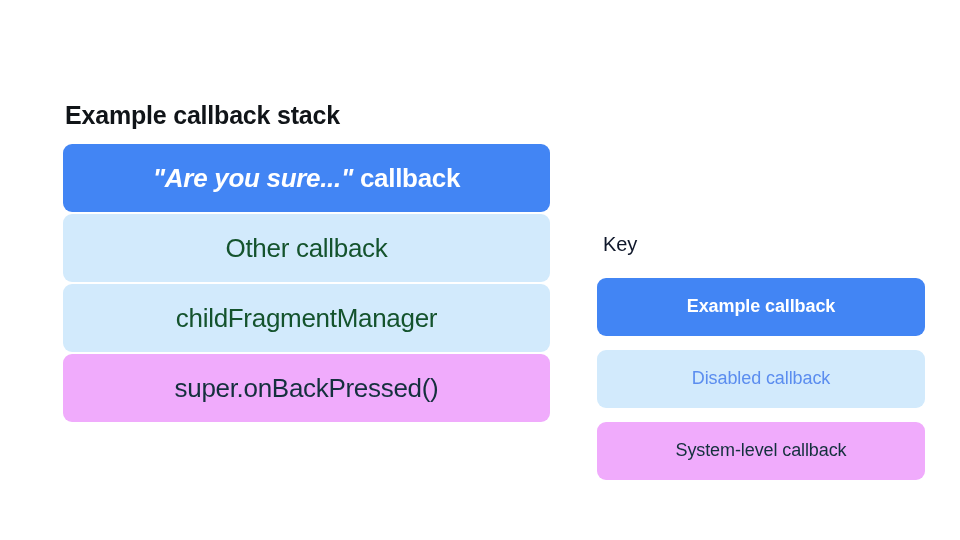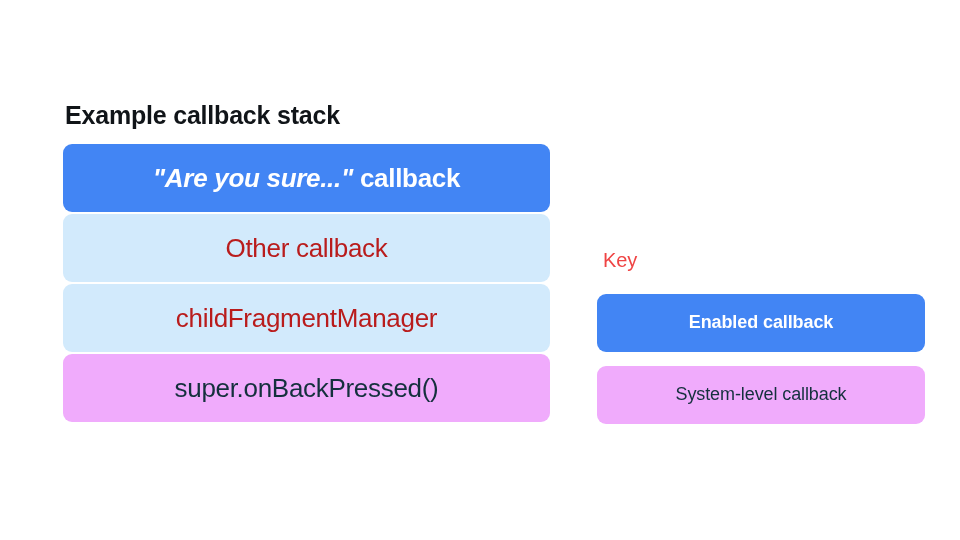--- a/index.html
+++ b/index.html
@@ -51,41 +51,41 @@
     line-height: 1.1;
     letter-spacing: -0.3px;
     white-space: nowrap;
   }
   
   .state-enabled  { background: #4285f4; }
   .state-disabled { background: #d2eafc; }
   .state-system   { background: #f0abfc; }
 
   .state-enabled  .bar-label { color: #ffffff; font-weight: bold; }
-  .state-disabled .bar-label { color: #b91c1c; font-weight: normal; }
+  .state-disabled .bar-label { color: #14532d; font-weight: normal; }
   .state-system   .bar-label { color: #14303d; font-weight: normal; }
 
   .bar-label .quoted {
     font-style: italic;
     font-weight: bold;
   }
 
   
   #key-section {
     position: absolute;
     left: 597px;
     top: 232px;
     width: 328px;
   }
   #key-title {
     font-size: 20px;
     font-weight: normal;
-    color: #ef4444;
+    color: #0f172a;
     letter-spacing: -0.1px;
-    margin: 16px 0 22px 6px;
+    margin: 0 0 22px 6px;
     line-height: 1.2;
   }
   #key-items {
     display: flex;
     flex-direction: column;
     gap: 14px;
   }
   .key-item {
     height: 58px;
     border-radius: 9px;
@@ -133,22 +133,25 @@
 
   </div>
 </section>
 
 <aside id="key-section">
   <h2 id="key-title">Key</h2>
 
   <div id="key-items">
 
     <div class="key-item state-enabled">
-      <span class="key-label">Enabled callback</span>
+      <span class="key-label">Example callback</span>
     </div>
 
+    <div class="key-item state-disabled">
+      <span class="key-label">Disabled callback</span>
+    </div>
 
     <div class="key-item state-system">
       <span class="key-label">System-level callback</span>
     </div>
 
   </div>
 </aside>
 
 </body></html>

